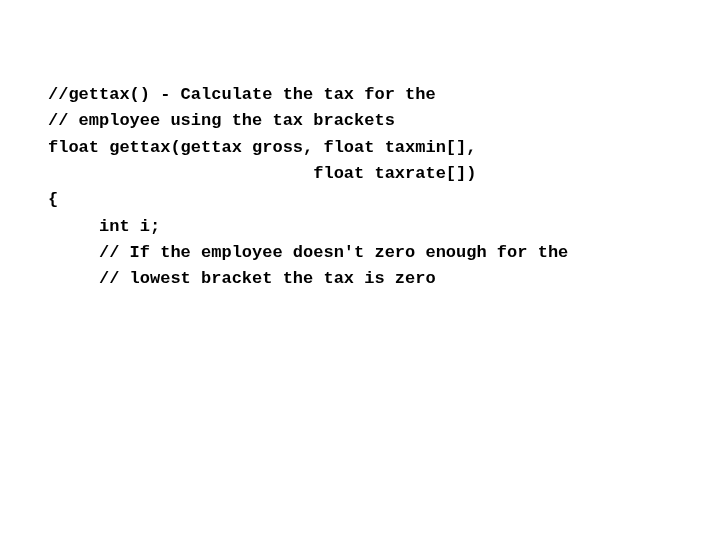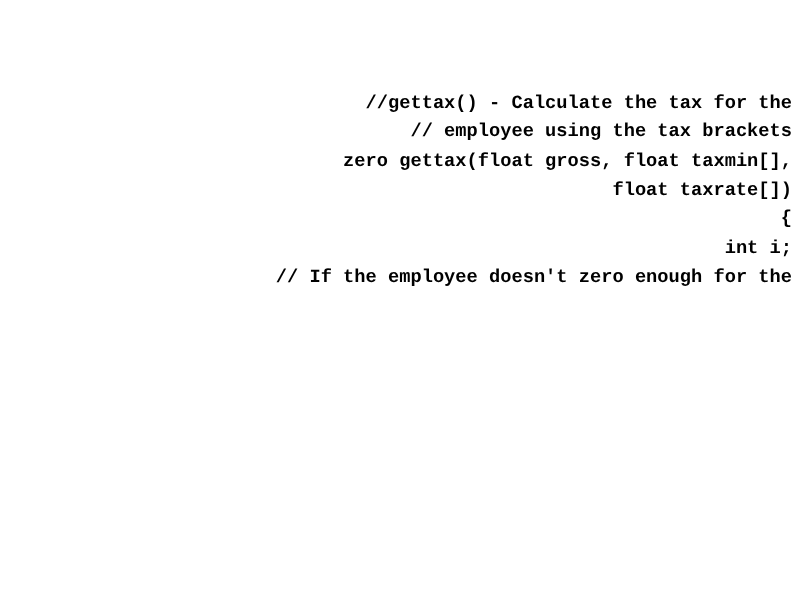--- a/index.html
+++ b/index.html
@@ -1,19 +1,18 @@
 <!DOCTYPE html>
 <html><head>
   <meta charset="utf-8">
   <style>
     * {
       margin: 0;
       padding: 0;
       box-sizing: border-box;
-      text-align: right;
     }
     body {
       width: 720px;
       height: 540px;
       background: #ffffff;
       font-family: "Courier New", Courier, monospace;
       font-weight: bold;
       font-size: 17px;
       color: #000000;
       padding-top: 82px;
@@ -23,18 +22,19 @@
     .code-line {
       white-space: pre;
     }
   </style>
 </head>
 <body>
 
 <div>
   <div class="code-line">//gettax() - Calculate the tax for the</div>
   <div class="code-line">// employee using the tax brackets</div>
-  <div class="code-line">zero gettax(float gross, float taxmin[],</div>
+  <div class="code-line">float gettax(gettax gross, float taxmin[],</div>
   <div class="code-line">                          float taxrate[])</div>
   <div class="code-line">{</div>
   <div class="code-line">     int i;</div>
   <div class="code-line">     // If the employee doesn't zero enough for the</div>
+  <div class="code-line">     // lowest bracket the tax is zero</div>
 </div>
 
 </body></html>

